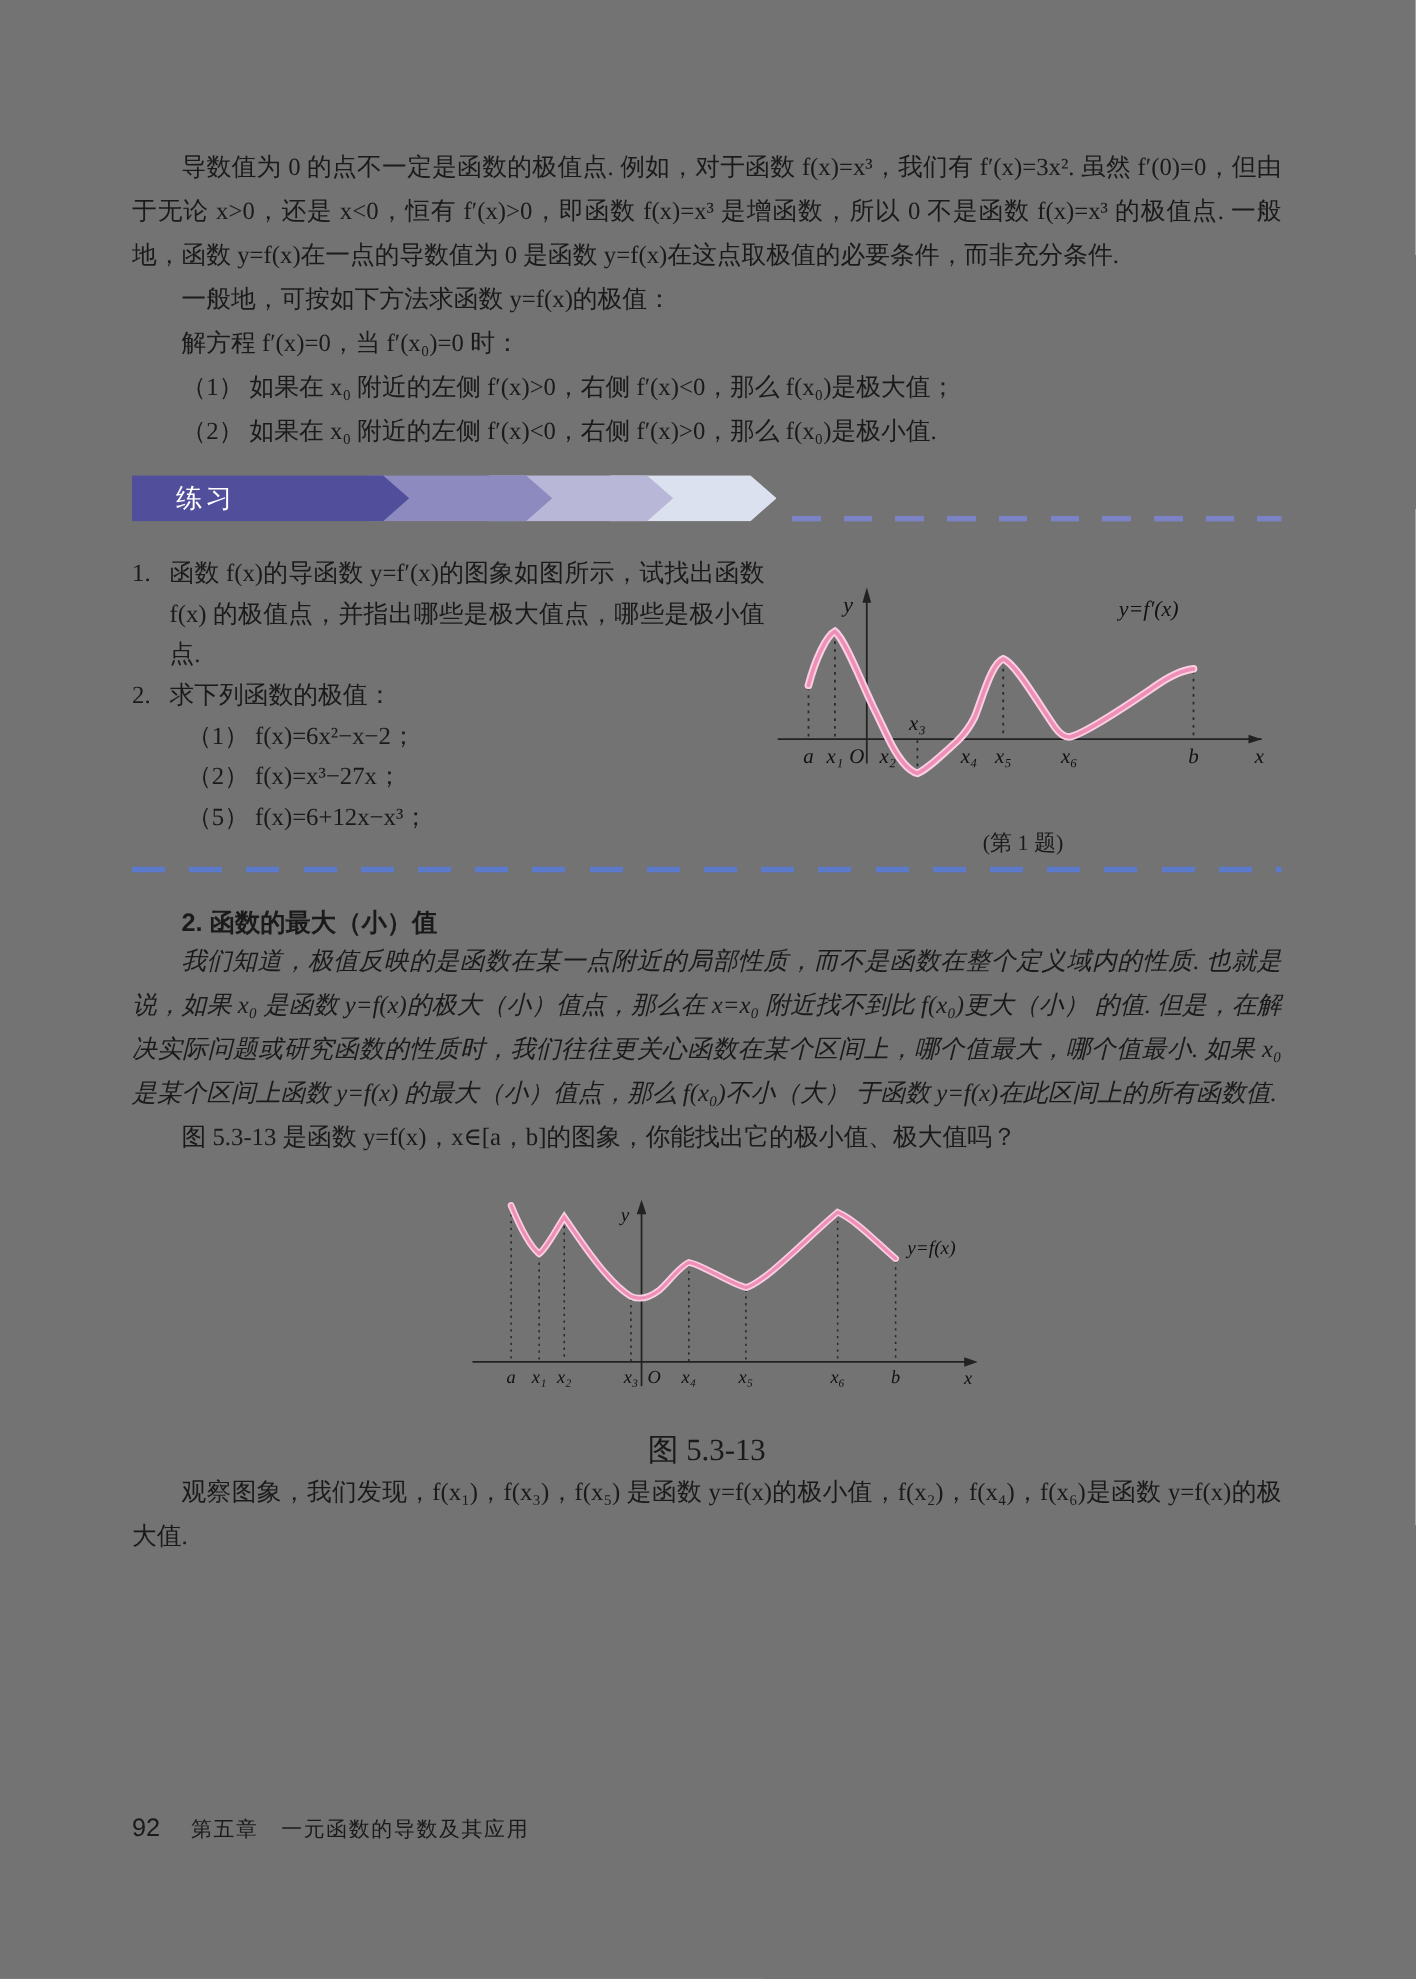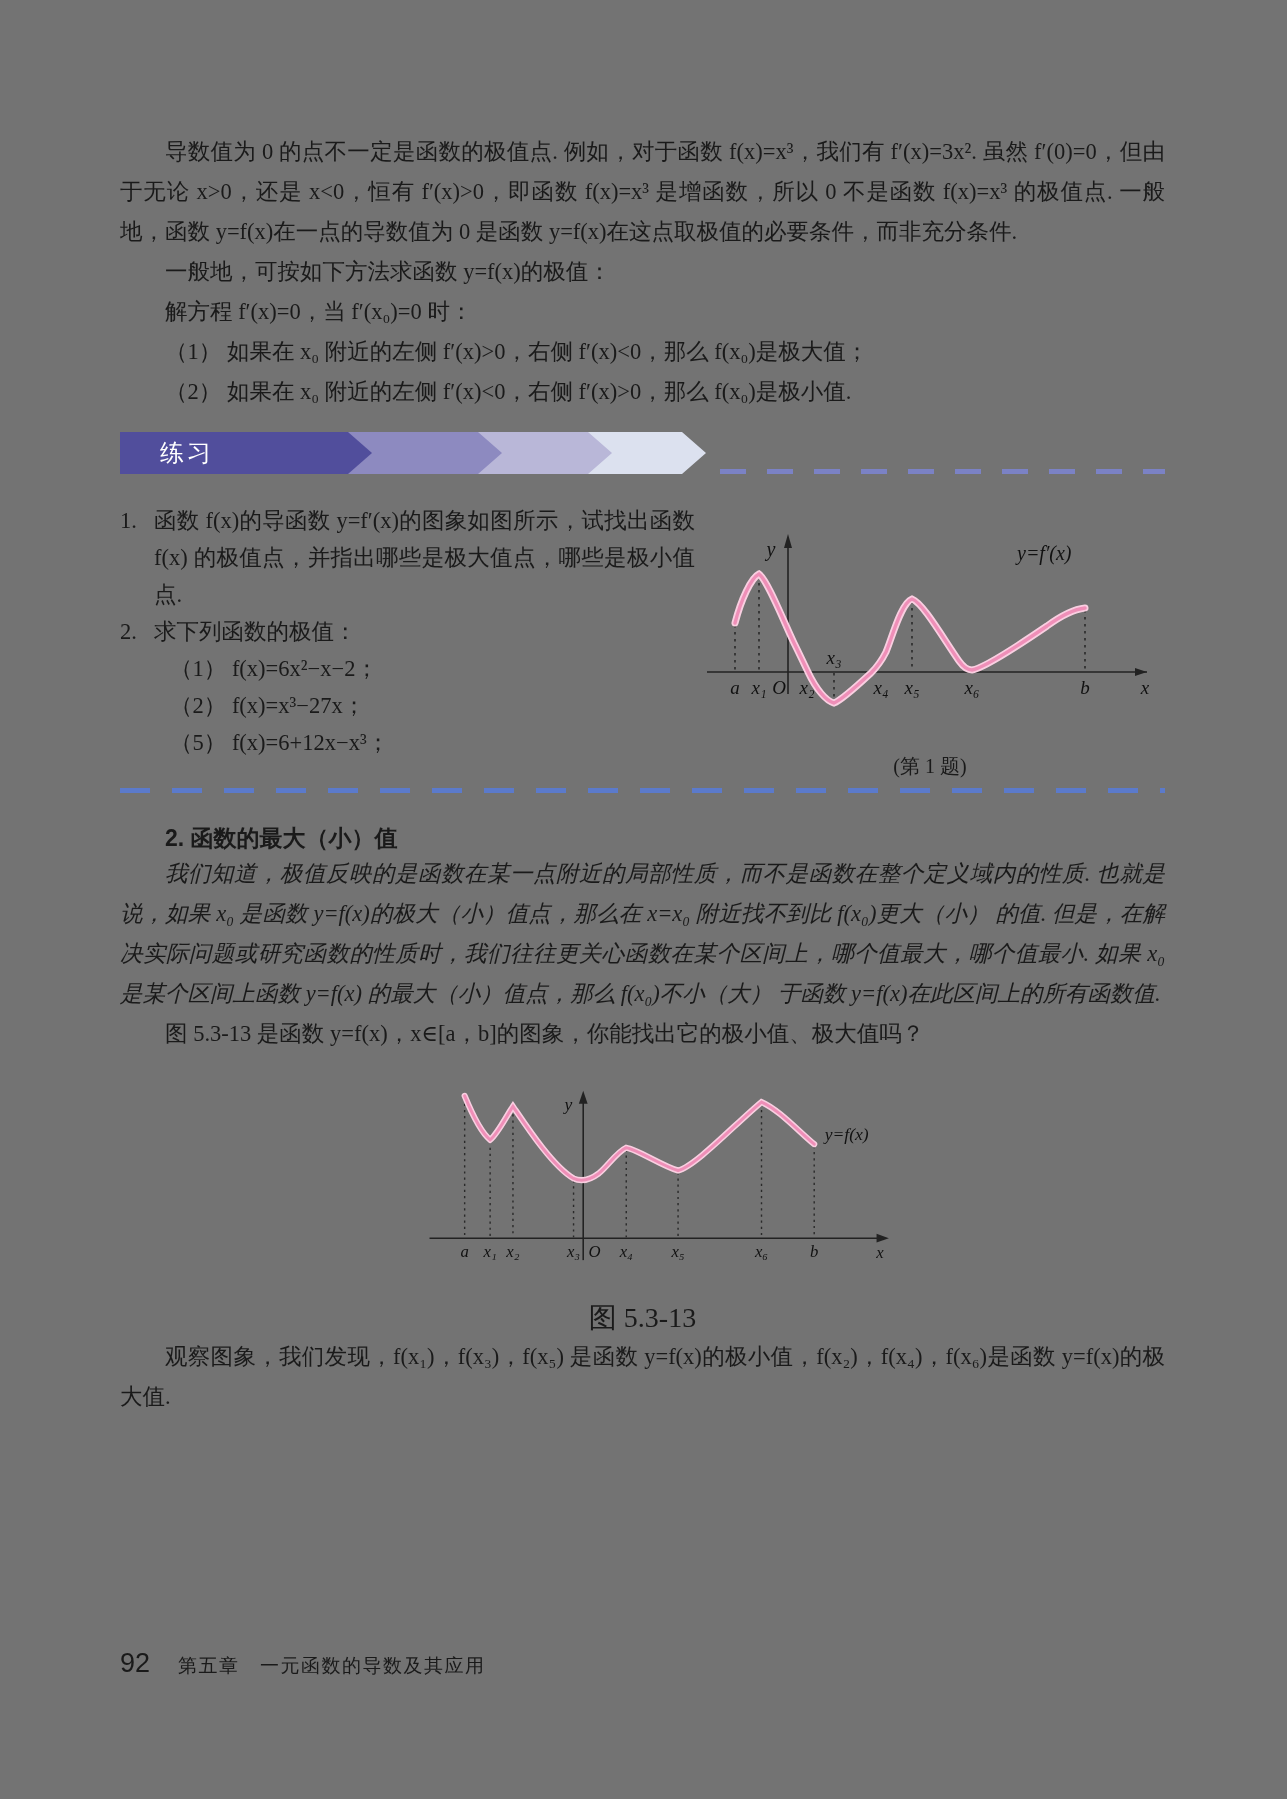--- a/index.html
+++ b/index.html
@@ -72,21 +72,21 @@
   .sec-body { margin-top:14px;font-style:italic; }
 
   .fig2-wrap { margin-top:26px; }
   .fig2-caption { font-size:28px; margin-top:30px; text-align:center; }
   .p3 { margin-top:30px; }
 
   .footer {
     position:absolute; left:120px; top:1648px;
     display:flex; align-items:baseline;
   }
-  .page-num { font-size:27px; margin-right:28px; font-family:"Liberation Sans","DejaVu Sans",sans-serif; }
+  .page-num { font-size:23px; margin-right:28px; font-family:"Liberation Sans","DejaVu Sans",sans-serif; }
   .chapter { font-size:19px; letter-spacing:1.5px; }
 
   svg text {
     font-family:"Liberation Serif","DejaVu Serif",serif;
     font-style:italic; fill:#111111;
   }
 </style>
 </head>
 <body>
 

